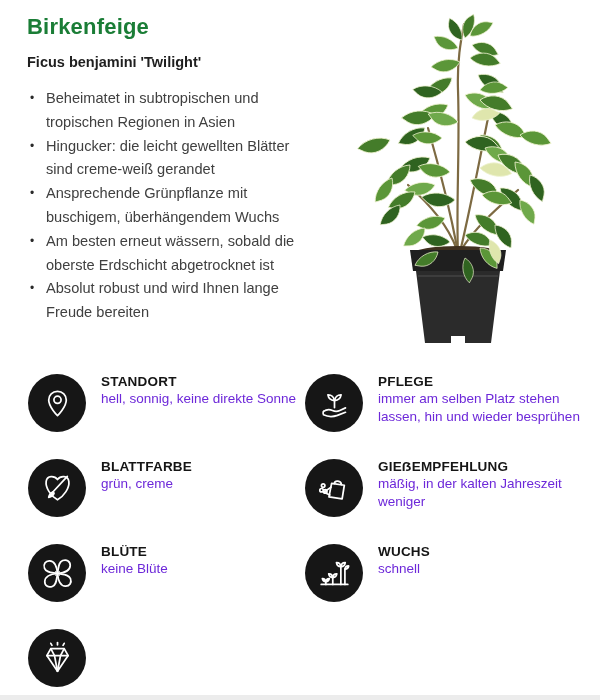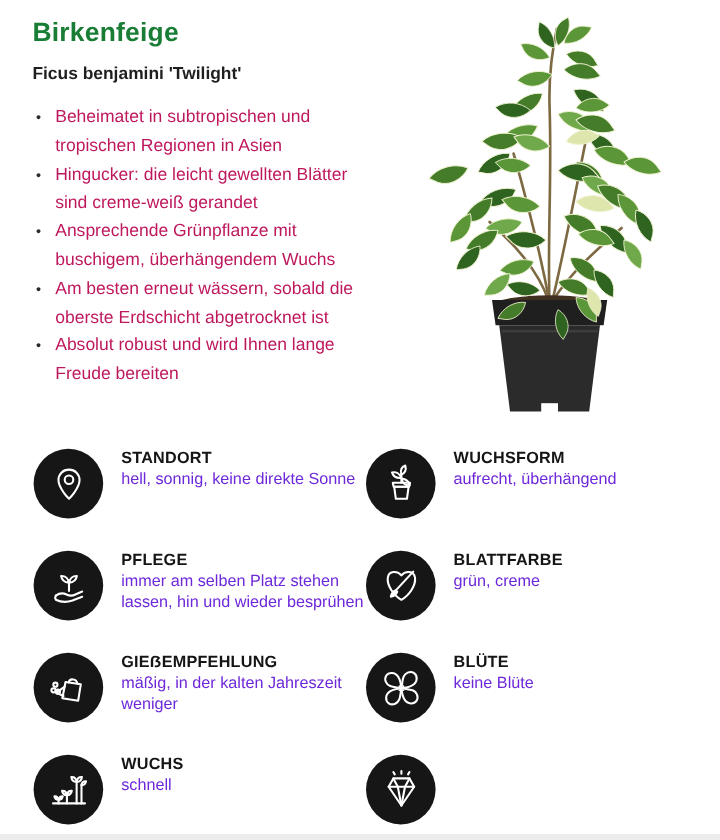--- a/index.html
+++ b/index.html
@@ -11,21 +11,21 @@
     position:absolute;left:27px;top:14px;
     font-size:22px;font-weight:bold;color:#1a7d36;letter-spacing:0.2px;
   }
   .subtitle{
     position:absolute;left:27px;top:54px;
     font-size:14.5px;font-weight:600;color:#1f1f1f;
   }
   .bullets{
     position:absolute;left:27px;top:87px;width:305px;
     list-style:none;margin:0;padding:0;
-    font-size:14.6px;line-height:23.8px;color:#be185d;
+    font-size:14.6px;line-height:23.8px;color:#404040;
   }
   .bullets li{position:relative;padding-left:19px;white-space:pre-line;}
   .bullets li::before{
     content:"\2022";position:absolute;left:3px;top:0;
     font-size:12px;line-height:23.8px;color:#2a2a2a;
   }
   .plant-photo{position:absolute;left:330px;top:0;width:270px;height:352px;}
   .plant-photo svg{display:block;width:270px;height:352px;}
   .leafs path, .leafs use{stroke:#eef2cf;stroke-width:0.7;}
   .g1{fill:#2f6320;} .g2{fill:#447c2a;} .g3{fill:#5b9638;} .g4{fill:#6fa94b;} .gc{fill:#dfe6ad;}
@@ -154,36 +154,20 @@
           <path d="M16 5.5 C11.6 5.5 8.4 8.8 8.4 13 C8.4 19 16 26.5 16 26.5 C16 26.5 23.6 19 23.6 13 C23.6 8.8 20.4 5.5 16 5.5 Z"></path>
           <circle cx="16" cy="12.8" r="3.1"></circle>
         </svg>
       </div>
       <div class="attr-text">
         <div class="attr-label">STANDORT</div>
         <div class="attr-value">hell, sonnig, keine direkte Sonne</div>
       </div>
     </div>
 
-    <div class="attr-item">
-      <div class="attr-icon">
-        <svg viewBox="0 0 32 32">
-          <path d="M9.8 15 H22.2 L21.6 17.8 H10.4 Z"></path>
-          <path d="M10.8 17.8 H21.2 L20 26.5 H12 Z"></path>
-          <path d="M16 15 V8.5"></path>
-          <path d="M16 9 C15 5.8 16.2 3.4 18.8 2.6 C19.8 5.7 18.4 8.3 16 9 Z"></path>
-          <path d="M15.8 11.5 C12.8 11.8 10.2 10.4 9.2 7.5 C12.4 6.8 15 8.6 15.8 11.5 Z"></path>
-          <path d="M16.2 12 C19.1 12.2 21.3 13.9 21.9 16.8 C18.8 17 16.6 15.1 16.2 12 Z"></path>
-        </svg>
-      </div>
-      <div class="attr-text">
-        <div class="attr-label">WUCHSFORM</div>
-        <div class="attr-value">aufrecht, überhängend</div>
-      </div>
-    </div>
 
     <div class="attr-item">
       <div class="attr-icon">
         <svg viewBox="0 0 32 32">
           <path d="M16 19.5 V13"></path>
           <path d="M15.8 13.5 C12.9 13.3 10.8 11.5 10.3 8.6 C13.4 8.5 15.6 10.5 15.8 13.5 Z"></path>
           <path d="M16.2 13.5 C19.1 13.3 21.2 11.5 21.7 8.6 C18.6 8.5 16.4 10.5 16.2 13.5 Z"></path>
           <path d="M6.5 22.8 C9 21 11.8 20.8 14.2 22 C16.3 23 18.6 23 20.6 22 L25.5 19.8"></path>
           <path d="M6.5 22.8 C5.9 23.8 5.9 24.8 6.5 25.8 C10 27.5 14.5 27.7 18.5 26.3 L25.5 23.6"></path>
         </svg>

